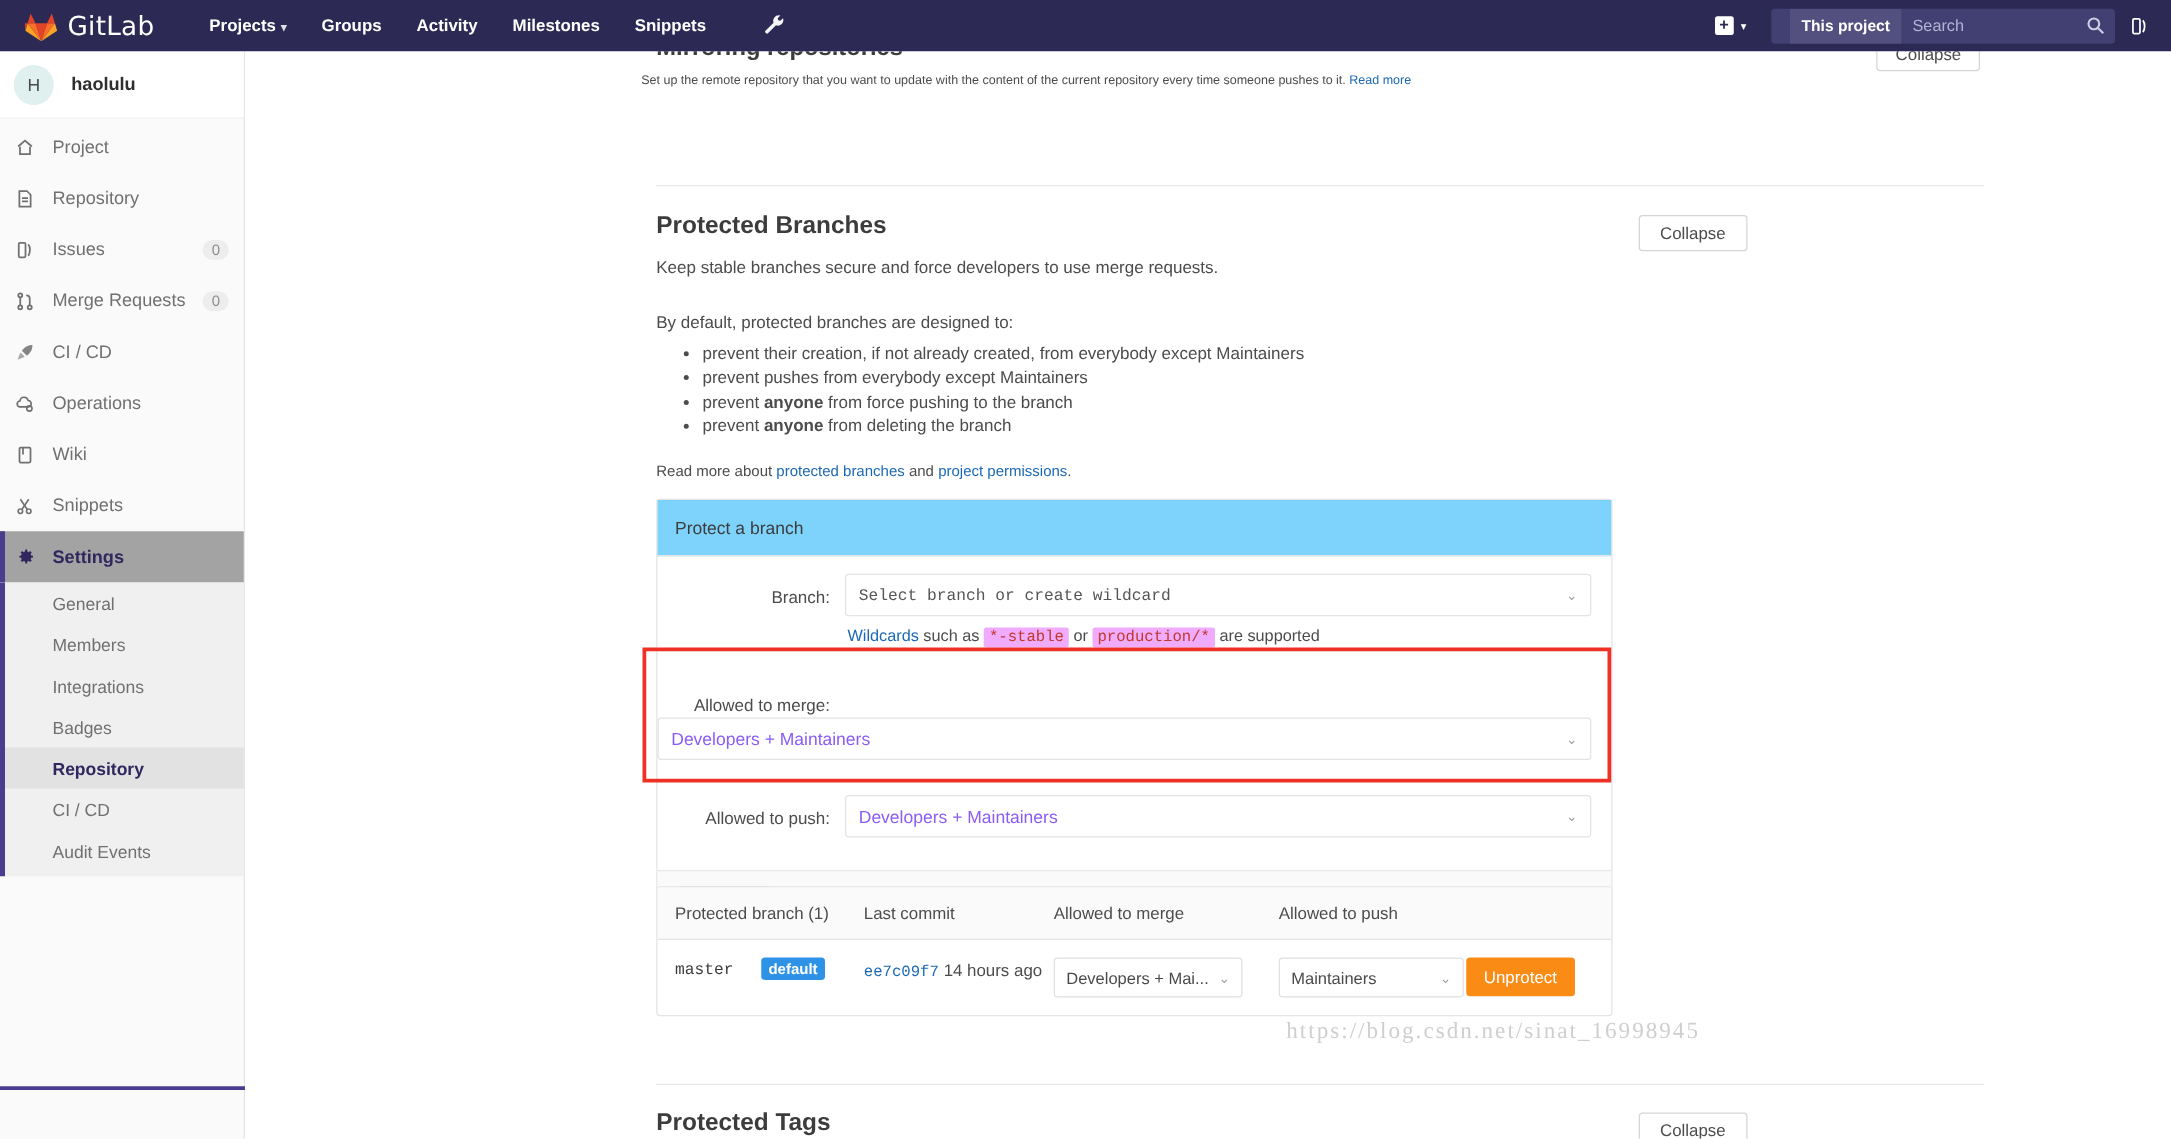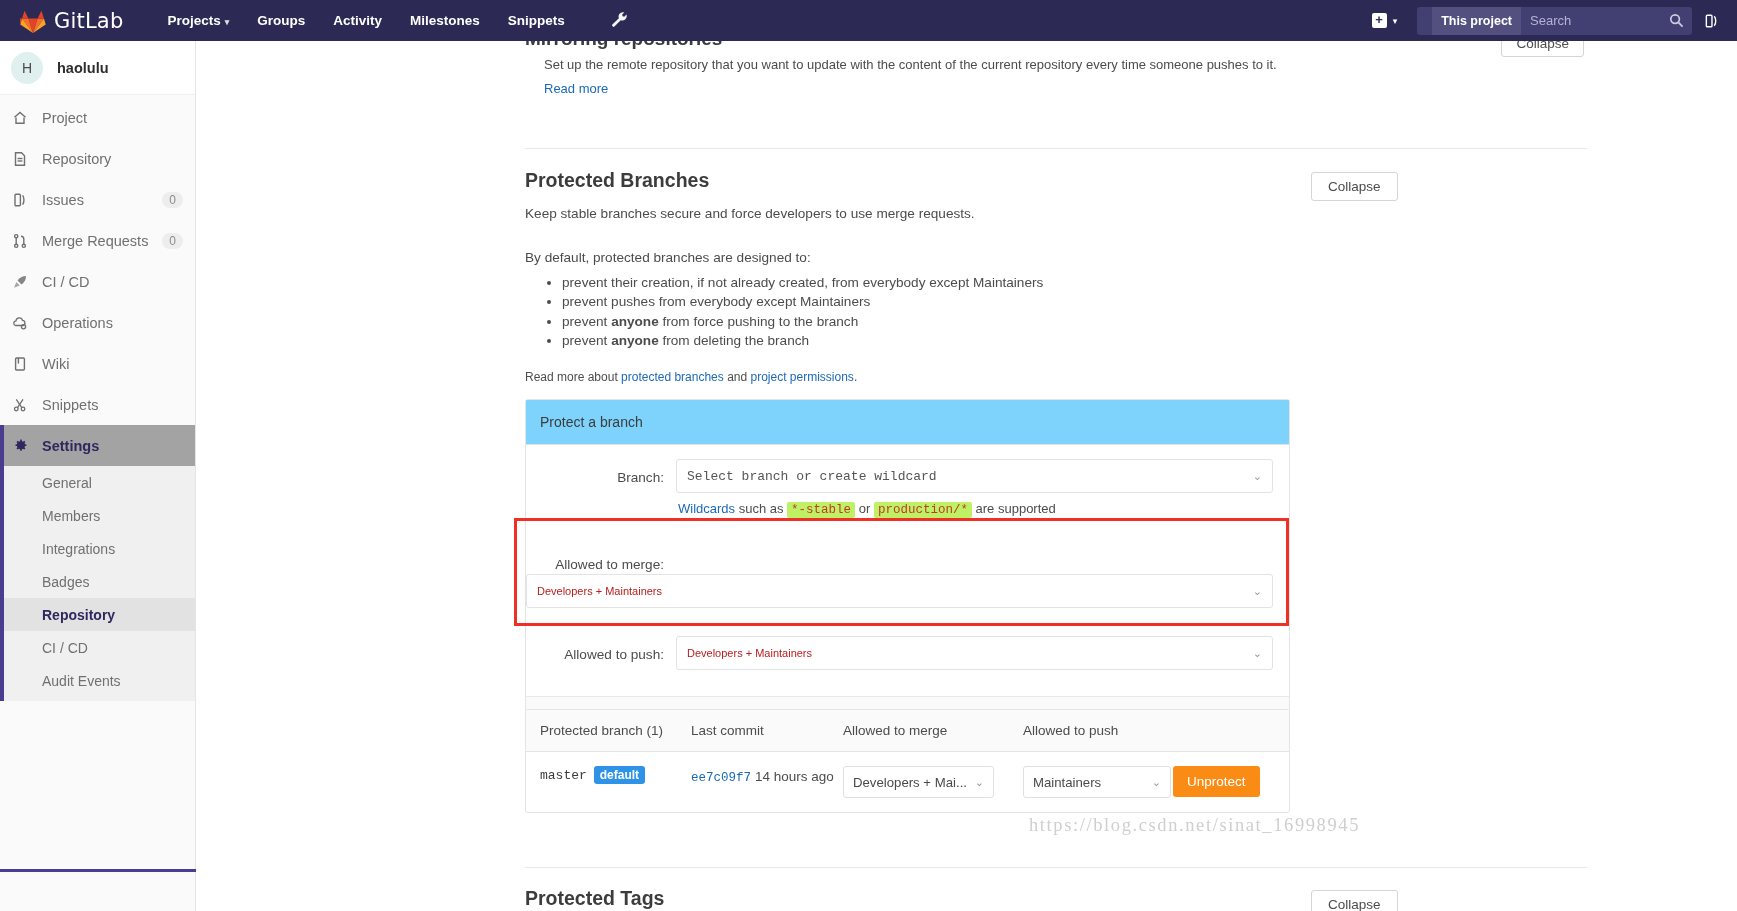--- a/index.html
+++ b/index.html
@@ -132,22 +132,22 @@
     white-space: nowrap;
   }
   .cut-btn {
     position: absolute; right: 153px; top: -11px;
     border: 1px solid #d5d5d5; background: #fff; border-radius: 3px;
     padding: 5px 14px; font-size: 13.5px; color: #4c4c4c;
     font-family: "Liberation Sans", sans-serif; cursor: pointer;
   }
 
   .desc-remote {
-    position: absolute; left: 348px; top: 12px; width: 760px;
-    font-size: 13px; line-height: 24px; color: #4c4c4c;
+    position: absolute; left: 317px; top: 12px; width: 760px;
+    font-size: 10px; line-height: 24px; color: #4c4c4c;
   }
   a.lnk { color: #1b69b6; text-decoration: none; cursor: pointer; }
 
   .hr1 {
     position: absolute; left: 329px; top: 107px; width: 1062px; height: 1px;
     background: #e8e8e8;
   }
 
   .sec-title {
     position: absolute; left: 329px; top: 128px;
@@ -197,33 +197,33 @@
     font-size: 13.6px; color: #4c4c4c; line-height: 19px;
     padding-top: 9px; padding-right: 12px;
   }
   .ctrl-wrap { flex: 1; }
   .select-ctrl {
     height: 34px; border: 1px solid #e3e3e3; border-radius: 3px;
     background: #fff; display: flex; align-items: center;
     padding: 0 10px; position: relative; cursor: pointer;
   }
   .select-ctrl .sv {
-    font-size: 11px; color: #b91c1c;
+    font-size: 14px; color: #8b5cf6;
   }
   .select-ctrl.mono .sv {
     font-family: "Liberation Mono", monospace; font-size: 13px; color: #555;
   }
   .select-ctrl .chev {
     position: absolute; right: 10px; color: #9a9a9a; font-size: 11px;
   }
   .hint {
     font-size: 13px; color: #4c4c4c; padding: 6px 0 0 2px; line-height: 20px;
   }
   code.wc {
-    background: #bef264; color: #c0392b; border-radius: 2px;
+    background: #f0abfc; color: #c0392b; border-radius: 2px;
     font-family: "Liberation Mono", monospace; font-size: 12.5px; padding: 1px 4px;
   }
   .row-gap-a { margin-top: 26px; flex-direction: column; }
   .row-gap-b { margin-top: 28px; }
   .panel-foot {
     margin-top: 26px; height: 56px; background: #fafafa;
     border-top: 1px solid #e9e9e9; display: flex; align-items: center;
     padding-left: 16px;
   }
   .btn-protect {
@@ -256,21 +256,21 @@
   .c1 { width: 165px; min-width: 165px; padding-left: 14px; }
   .c2 { width: 152px; min-width: 152px; }
   .c3 { width: 180px; min-width: 180px; }
   .c4 { width: 150px; min-width: 150px; }
   .c5 { flex: 1; }
   .branch-name {
     font-family: "Liberation Mono", monospace; font-size: 13px; color: #3c3c3c;
   }
   .badge-default {
     background: #2e93e6; color: #fff; border-radius: 3px;
-    font-size: 12px; font-weight: 700; padding: 2px 6px; margin-left: 3px;
+    font-size: 12px; font-weight: 700; padding: 2px 6px; margin-left: 18px;
     font-family: "Liberation Sans", sans-serif;
   }
   .sha {
     font-family: "Liberation Mono", monospace; font-size: 12.5px;
     color: #1b69b6; cursor: pointer;
   }
   .commit-when { font-size: 13.5px; color: #4c4c4c; line-height: 21px; }
   .mini-select {
     height: 32px; border: 1px solid #e0e0e0; border-radius: 3px;
     display: flex; align-items: center; padding: 0 9px;

